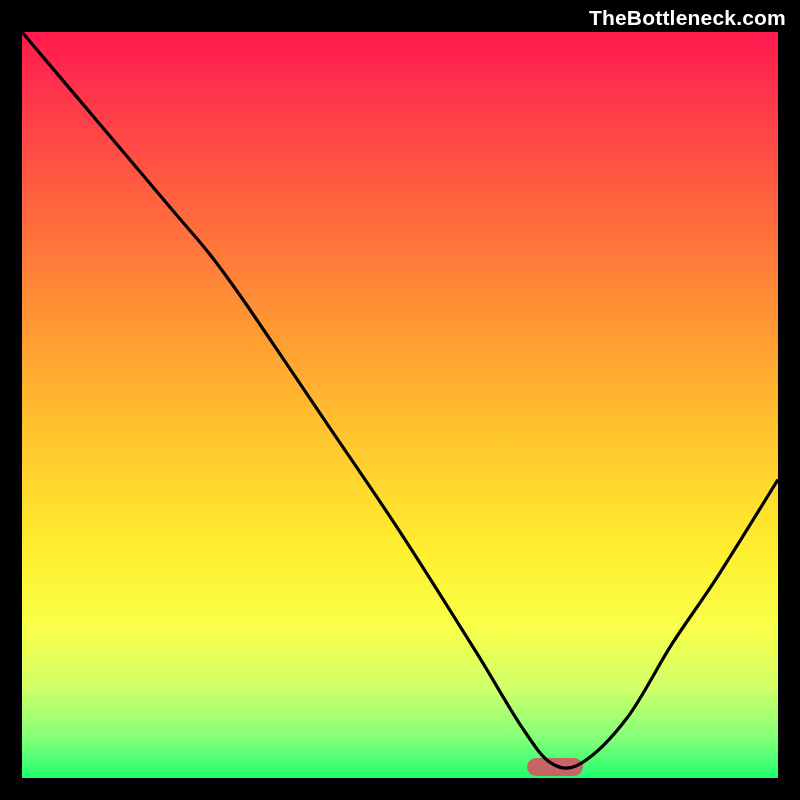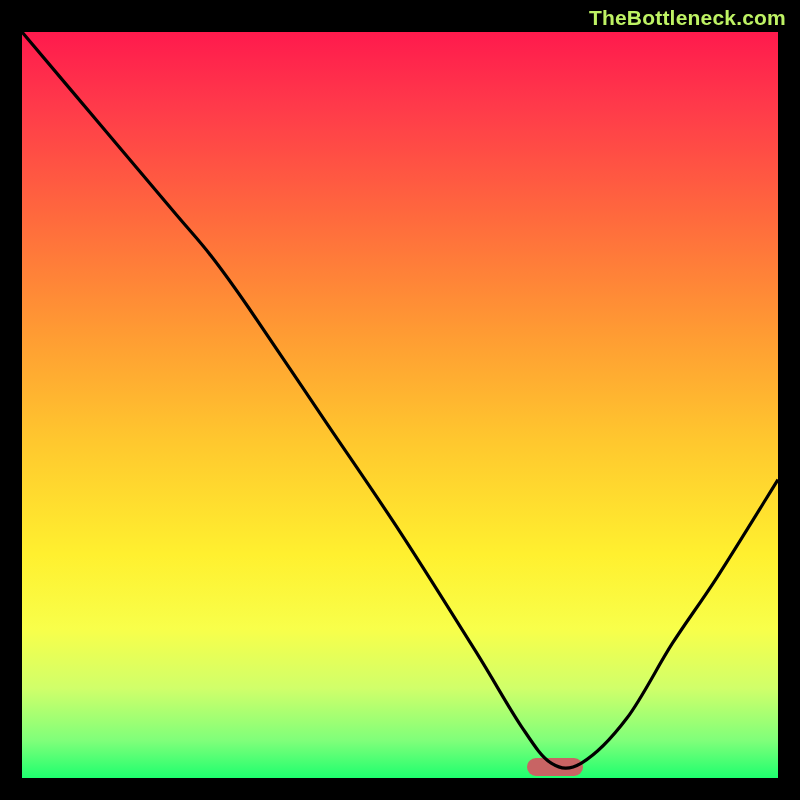--- a/index.html
+++ b/index.html
@@ -28,21 +28,21 @@
       #ff9a33 40%,
       #ffc82e 55%,
       #fff02f 70%,
       #f8ff4a 80%,
       #d0ff6a 88%,
       #7fff7a 95%,
       #1eff6e 100%);
   }
   .watermark {
     position: absolute;
-    color: #bef264;
+    color: #ffffff;
     font-weight: 700;
     letter-spacing: 0.2px;
     margin-left: 9px;
   }
   .marker {
     position: absolute;
     background: #c86464;
     border-radius: 9px;
   }
   svg.curve {

